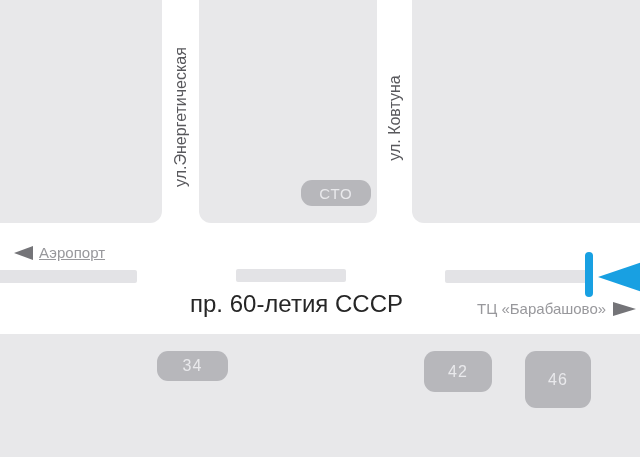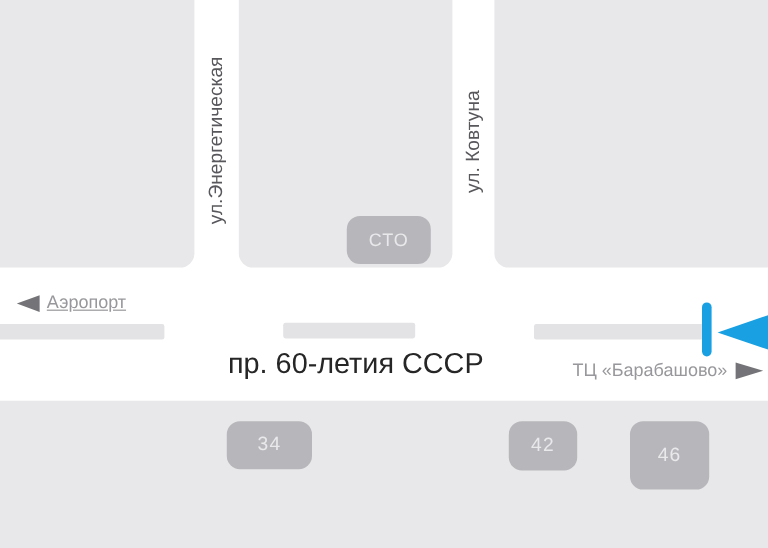--- a/index.html
+++ b/index.html
@@ -19,24 +19,24 @@
     transform:translate(-50%,-50%) rotate(-90deg);
   }
   .vstreet-1{left:181px;top:117px;}
   .vstreet-2{left:395px;top:118px;}
   
   .badge{
     position:absolute;background:#b7b7bb;color:#e9e9ec;border-radius:11px;
     display:flex;align-items:center;justify-content:center;
     font-size:16px;letter-spacing:1px;
   }
-  .badge-sto{left:289px;top:180px;width:70px;height:40px;font-size:15px;}
-  .badge-34{left:157px;top:351px;width:71px;height:40px;margin-left:32px;}
+  .badge-sto{left:301px;top:180px;width:70px;height:26px;font-size:15px;}
+  .badge-34{left:157px;top:351px;width:71px;height:30px;}
   .badge-38{left:307px;top:351px;width:69px;height:41px;}
-  .badge-42{left:424px;top:351px;width:57px;height:41px;}
+  .badge-42{left:424px;top:351px;width:68px;height:41px;}
   .badge-46{left:525px;top:351px;width:66px;height:57px;}
   
   .lane{position:absolute;background:#e3e3e6;height:13px;border-radius:2px;}
   .lane-1{left:-8px;top:270px;width:145px;}
   .lane-2{left:236px;top:269px;width:110px;}
   .lane-3{left:445px;top:270px;width:145px;}
   .dir{position:absolute;color:#98989c;font-size:15px;white-space:nowrap;}
   .dir-left{left:39px;top:244px;text-decoration:underline;}
   .dir-right{left:477px;top:300px;text-align:right;}
   .tri{position:absolute;width:0;height:0;}

